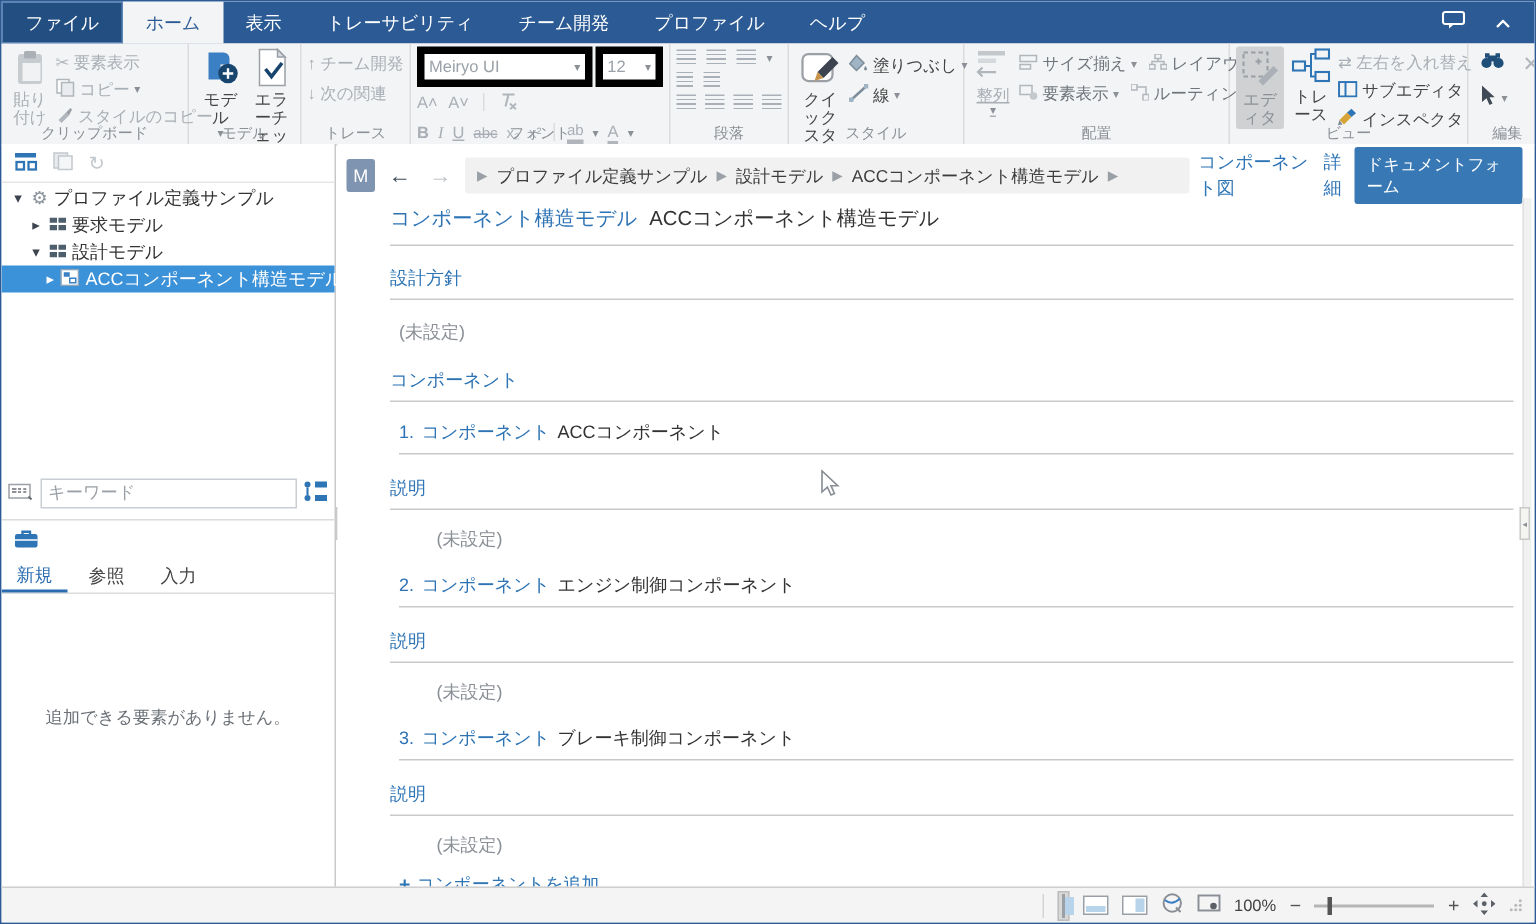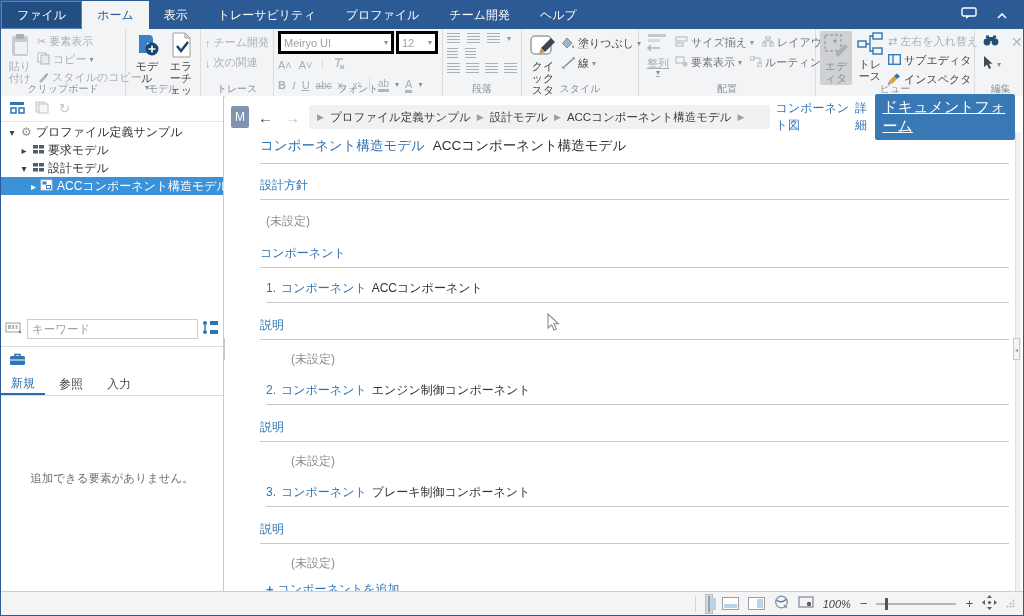--- a/index.html
+++ b/index.html
@@ -17,21 +17,21 @@
           border-bottom:1px solid #d6d6d6;display:flex;}
   .rgroup{position:relative;border-right:1px solid #dcdcdc;padding:2px 4px 13px 4px;
           display:flex;align-items:flex-start;gap:2px;}
   .glabel{position:absolute;bottom:0;left:0;right:0;text-align:center;font-size:10px;color:#8b9097;}
   .btnL{display:flex;flex-direction:column;align-items:center;padding:1px 3px;font-size:11px;line-height:12px;text-align:center;}
   .btnS{display:flex;align-items:center;gap:3px;height:17px;font-size:11px;white-space:nowrap;}
   .col{display:flex;flex-direction:column;justify-content:flex-start;}
   .dis{color:#a9afb6;}
   .en{color:#444;}
   .caret{font-size:8px;color:#8b9097;line-height:8px;}
-  .combo{background:#fff;border:3px solid #000000;height:17px;display:flex;align-items:center;
+  .combo{background:#fff;border:5px solid #000000;height:17px;display:flex;align-items:center;
          padding:0 3px;color:#9aa1a8;font-size:11px;gap:4px;}
   .vline{width:1px;background:#dcdcdc;align-self:stretch;margin:2px 2px 4px 2px;}
   .lines{display:inline-block;width:13px;height:11px;
          background:repeating-linear-gradient(#aab0b7 0 1px,transparent 1px 3px);}
   .sel-btn{background:#cfd1d3;border-radius:2px;}
   
   .sidebar{position:absolute;left:0;top:95px;width:223px;bottom:23px;background:#fff;
            border-right:1px solid #c9c9c9;box-sizing:border-box;}
   .side-minibar{position:absolute;left:0;top:0;right:0;height:25px;border-bottom:1px solid #e6e6e6;
                 display:flex;align-items:center;gap:10px;padding-left:8px;}
@@ -56,40 +56,40 @@
   .content{position:absolute;left:224px;top:95px;right:0;bottom:23px;background:#fff;}
   .nav-strip{position:absolute;left:0;top:8px;right:8px;height:26px;display:flex;align-items:center;gap:6px;padding-left:6px;}
   .mbadge{width:22px;height:22px;background:#7f94b0;color:#fff;display:flex;align-items:center;justify-content:center;
           font-size:12px;border-radius:2px;}
   .navarrow{font-size:15px;padding:0 3px;}
   .crumbbar{width:540px;height:24px;background:#f1f1f2;border-radius:2px;display:flex;align-items:center;
             gap:6px;padding:0 8px;font-size:11.5px;color:#3c3c3c;white-space:nowrap;overflow:hidden;}
   .crumb-sep{color:#9aa0a6;font-size:9px;}
   .viewlinks{margin-left:auto;display:flex;align-items:center;font-size:12px;}
   .vlink{color:#2e75b6;}
-  .vbtn{background:#3879b5;color:#fff;padding:4px 8px;border-radius:2px;font-size:15px;text-decoration:underline;}
+  .vbtn{background:#3879b5;color:#fff;padding:4px 8px;border-radius:2px;font-size:11px;}
   .doc{position:absolute;left:35px;top:36px;right:14px;}
   .doc-rule{border:none;border-top:1px solid #c9c9c9;margin:0;}
   .doc-h{color:#2e74b5;font-size:12px;}
   .doc-title-row{padding-top:5px;margin-bottom:8px;font-size:13.5px;}
   .doc-title-row .tlabel{color:#2e74b5;margin-right:8px;}
   .unset{color:#8a8f96;}
   .mL1{margin-left:6px;} .mL2{} .mL3{margin-left:31px;}
   .sec{margin-top:13px;margin-bottom:5px;}
   .item-h{margin-top:12px;margin-bottom:5px;font-size:12px;}
   .item-h .no,.item-h .ty{color:#2e74b5;margin-right:5px;}
   .add-row{margin-top:9px;color:#2e75b6;display:flex;align-items:center;gap:4px;}
   .add-plus{font-weight:bold;font-size:13px;}
   
   .split-handle{position:absolute;width:7px;height:22px;background:#f4f4f1;border:1px solid #c9c9c9;
                 display:flex;align-items:center;justify-content:center;font-size:6px;color:#8a8f96;box-sizing:border-box;}
   .rsplit{position:absolute;top:36px;bottom:0;right:2px;width:5px;background:#f1f1f1;border-left:1px solid #e0e0e0;}
   
   .statusbar{position:absolute;left:0;right:0;bottom:0;height:23px;background:#f4f4f5;border-top:1px solid #cfcfcf;
-             display:flex;align-items:center;justify-content:flex-end;gap:9px;padding:0 8px;font-style:italic;}
+             display:flex;align-items:center;justify-content:flex-end;gap:9px;padding:0 8px;}
   .sb-div{width:1px;height:16px;background:#d4d4d4;}
   .paneico{width:17px;height:13px;border:1px solid #9aa0a6;background:#fff;position:relative;box-sizing:border-box;}
   .paneico i{position:absolute;background:#b8d4ea;}
   .pane-sel{background:#d8d8d8;border:1px solid #bdbdbd;padding:2px;}
   .zoomtxt{font-size:11px;color:#444;}
   .slider{width:80px;height:2px;background:#b5b5b5;position:relative;}
   .thumb{position:absolute;left:9px;top:-5px;width:3px;height:12px;background:#555;}
   .pm{color:#555;font-size:13px;}
   
   .cursor{position:absolute;left:546px;top:312px;}
@@ -97,22 +97,22 @@
 </head>
 <body>
 
 <div class="app">
 
   <div class="titlebar">
     <div class="tab tab-file">ファイル</div>
     <div class="tab tab-active">ホーム</div>
     <div class="tab">表示</div>
     <div class="tab">トレーサビリティ</div>
+    <div class="tab">チーム開発</div>
     <div class="tab">プロファイル</div>
-    <div class="tab">チーム開発</div>
     <div class="tab">ヘルプ</div>
     <div class="tbar-icons">
       <span>
         <svg width="16" height="13" viewBox="0 0 16 13">
             <rect x="1" y="1" width="14" height="8" rx="1.5" fill="none" stroke="#fff" stroke-width="1.4"></rect>
             <path d="M5 9 L5 12 L8.5 9" fill="#fff"></path>
           </svg>
       </span>
       <span>
         <svg width="10" height="6" viewBox="0 0 10 6">

